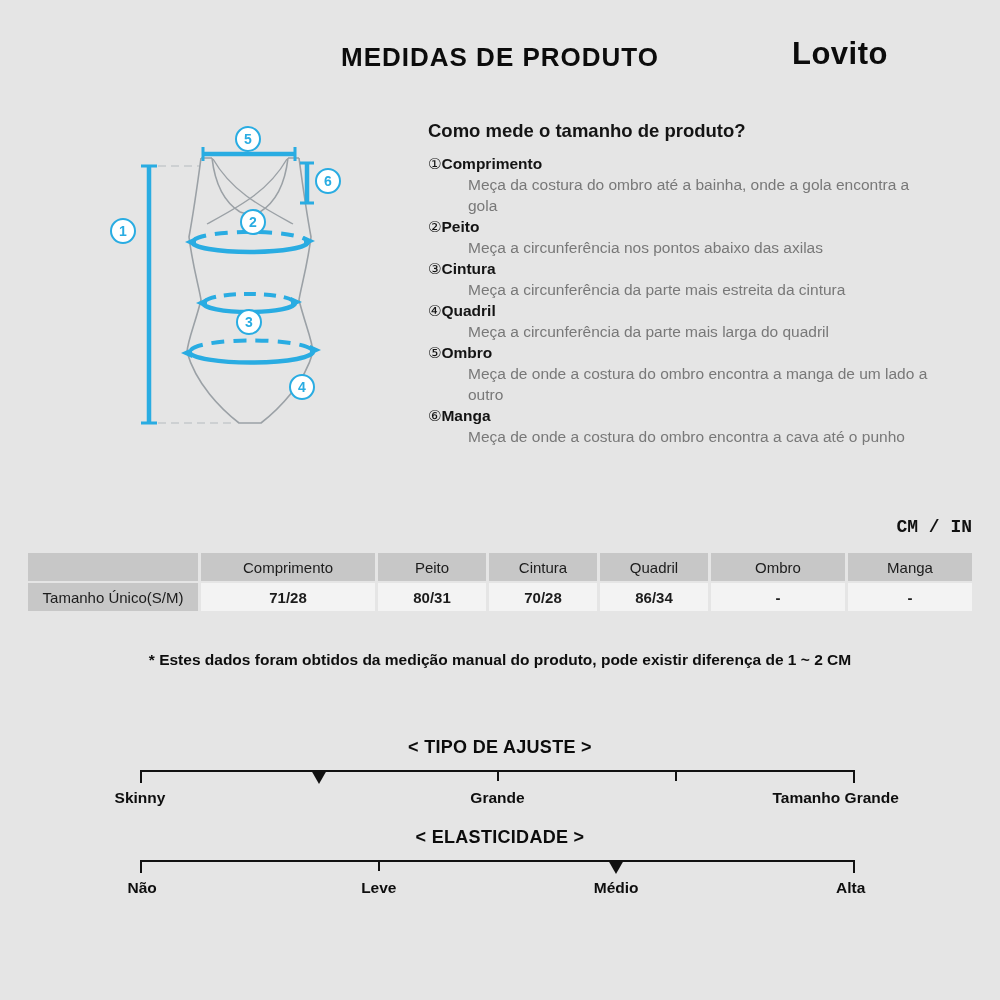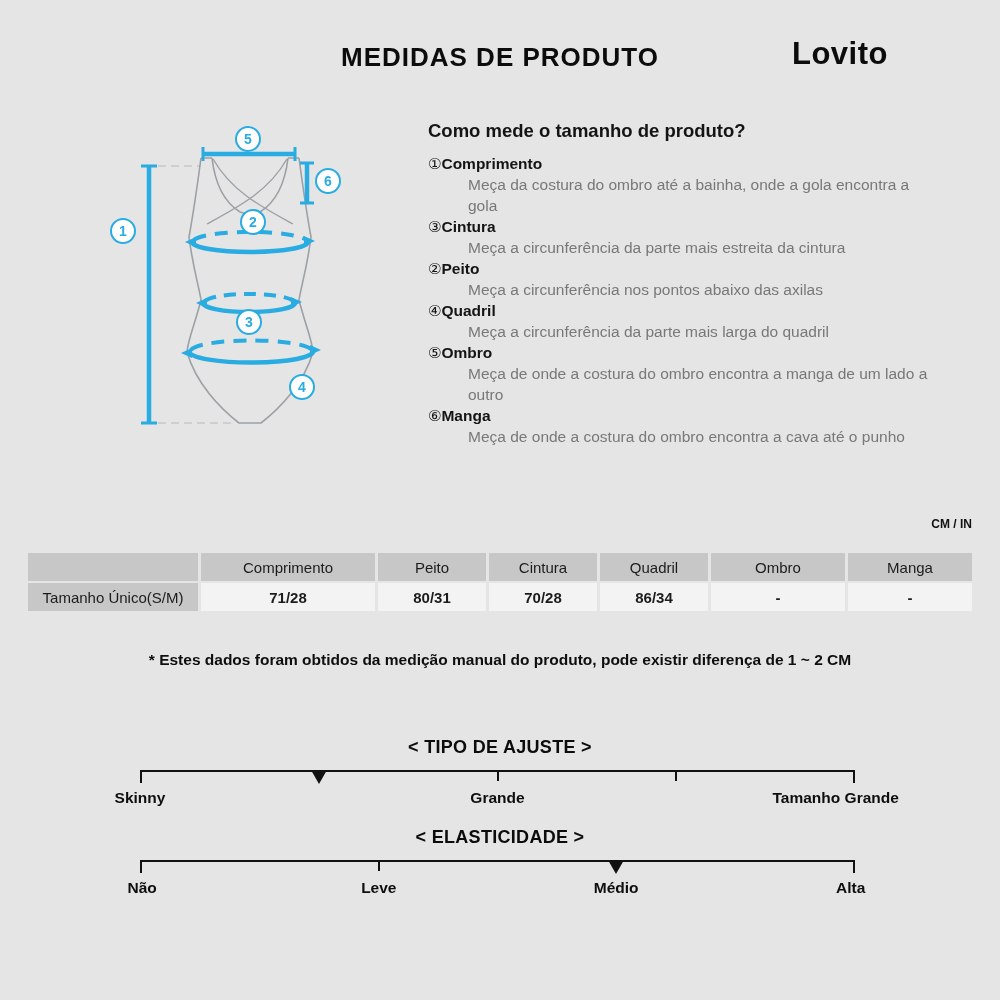--- a/index.html
+++ b/index.html
@@ -17,21 +17,21 @@
 
   
   .guide{position:absolute;left:428px;top:120px;width:505px;}
   .g-heading{font-size:18.5px;font-weight:700;color:#141414;margin-bottom:11px;}
   .g-label{font-size:15.5px;line-height:21px;color:#141414;}
   .g-num{font-weight:400;font-size:15px;}
   .g-name{font-weight:700;}
   .g-desc{font-size:15.5px;line-height:21px;color:#787878;margin-left:40px;}
 
   
-  .units{position:absolute;top:517px;right:28px;font-size:12px;font-weight:700;}
+  .units{position:absolute;top:517px;right:28px;font-size:18px;font-weight:700;font-family:Liberation Mono, monospace;}
   .table{position:absolute;left:28px;top:553px;width:944px;}
   .t-row{display:flex;gap:3px;margin-bottom:2px;}
   .t-cell{height:28px;display:flex;align-items:center;justify-content:center;
           font-size:15px;color:#1c1c1c;}
   .t-head{background:#c7c7c7;font-weight:400;}
   .t-label{background:#c7c7c7;font-weight:400;}
   .t-val{background:#f3f3f3;font-weight:700;}
   .w0{width:170px}.w1{width:174px}.w2{width:108px}.w3{width:108px}
   .w4{width:108px}.w5{width:134px}.w6{width:124px}
 
@@ -120,26 +120,26 @@
   </svg>
 
   <div class="guide">
     <div class="g-heading">Como mede o tamanho de produto?</div>
 
     <div class="g-item">
       <div class="g-label"><span class="g-num">①</span><span class="g-name">Comprimento</span></div>
       <div class="g-desc">Meça da costura do ombro até a bainha, onde a gola encontra a gola</div>
     </div>
     <div class="g-item">
+      <div class="g-label"><span class="g-num">②</span><span class="g-name">Peito</span></div>
+      <div class="g-desc">Meça a circunferência nos pontos abaixo das axilas</div>
+    </div>
+    <div class="g-item">
       <div class="g-label"><span class="g-num">③</span><span class="g-name">Cintura</span></div>
       <div class="g-desc">Meça a circunferência da parte mais estreita da cintura</div>
-    </div>
-    <div class="g-item">
-      <div class="g-label"><span class="g-num">②</span><span class="g-name">Peito</span></div>
-      <div class="g-desc">Meça a circunferência nos pontos abaixo das axilas</div>
     </div>
     <div class="g-item">
       <div class="g-label"><span class="g-num">④</span><span class="g-name">Quadril</span></div>
       <div class="g-desc">Meça a circunferência da parte mais larga do quadril</div>
     </div>
     <div class="g-item">
       <div class="g-label"><span class="g-num">⑤</span><span class="g-name">Ombro</span></div>
       <div class="g-desc">Meça de onde a costura do ombro encontra a manga de um lado a outro</div>
     </div>
     <div class="g-item">

